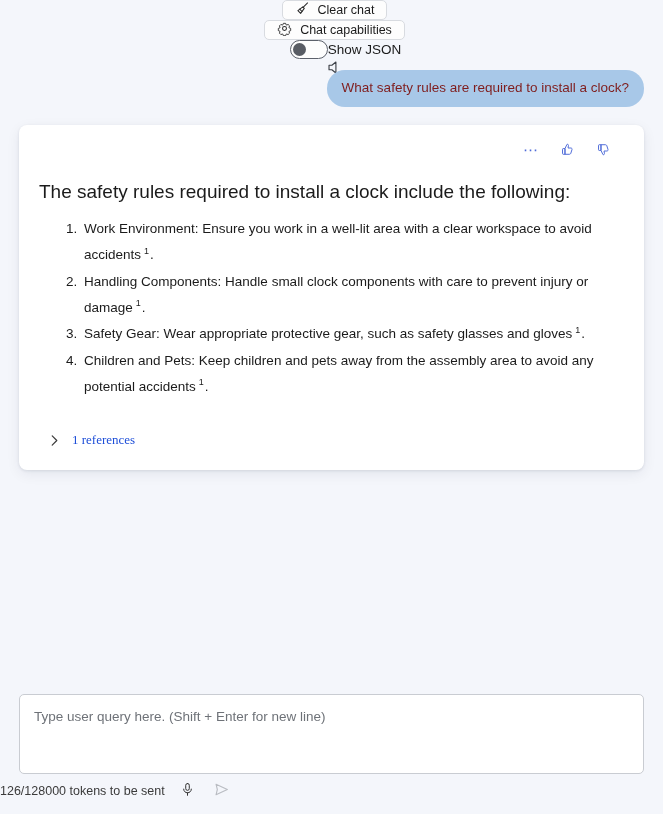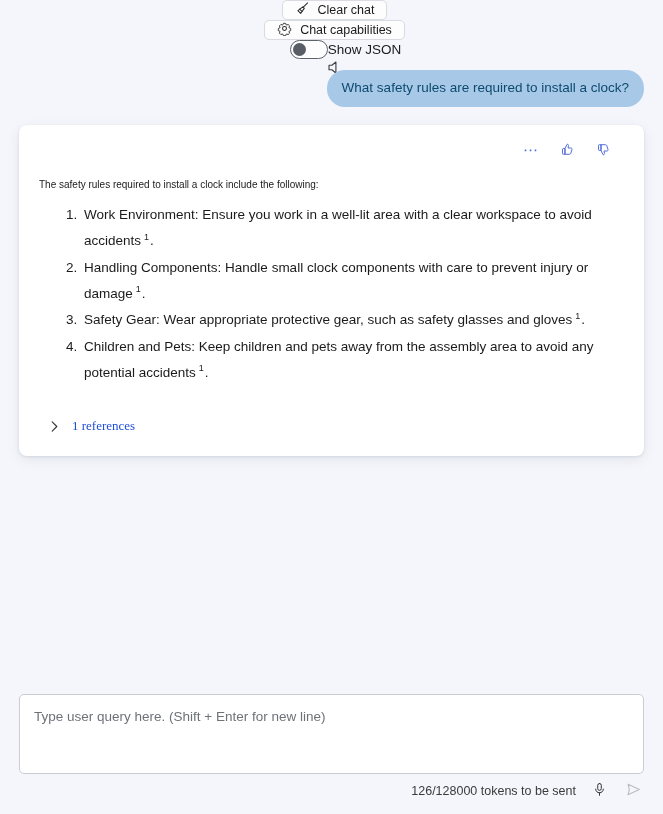--- a/index.html
+++ b/index.html
@@ -85,21 +85,21 @@
     padding: 0 19px;
     overflow: hidden;
   }
   .user-row {
     display: flex;
     justify-content: flex-end;
     padding-top: 26px;
   }
   .user-bubble {
     background: #a8c8e8;
-    color: #0c4a6e;
+    color: #7f1d1d;
     border-radius: 18px;
     padding: 9px 15px 10px 15px;
     font-size: 13.5px;
     line-height: 1.3;
     max-width: 500px;
     margin-left: 8px;
   }
 
   .answer-card {
     margin-top: 18px;
@@ -125,21 +125,21 @@
     justify-content: center;
     width: 18px; height: 18px;
   }
   .ellipsis-icon {
     font-size: 15px;
     letter-spacing: 1px;
     line-height: 8px;
     color: #4f6bd8;
   }
   .answer-intro {
-    font-size: 10px;
+    font-size: 19px;
     line-height: 1.55;
     margin: 14px 0 4px 0;
     color: #1b1b1b;
   }
   ol.answer-list {
     margin: 10px 0 0 0;
     padding-left: 42px;
     font-size: 13.5px;
     line-height: 1.95;
     color: #1b1b1b;
@@ -197,21 +197,20 @@
   }
   .composer textarea::placeholder { color: #6e7278; }
 
   .statusbar {
     position: absolute;
     left: 0; right: 19px;
     bottom: 10px;
     height: 26px;
     display: flex;
     align-items: center;
-    justify-content: flex-end;
     gap: 12px;
   }
   .token-count {
     font-size: 12.5px;
     color: #3b3b3b;
   }
   .mic-btn, .send-btn {
     width: 22px; height: 22px;
     display: inline-flex;
     align-items: center;

